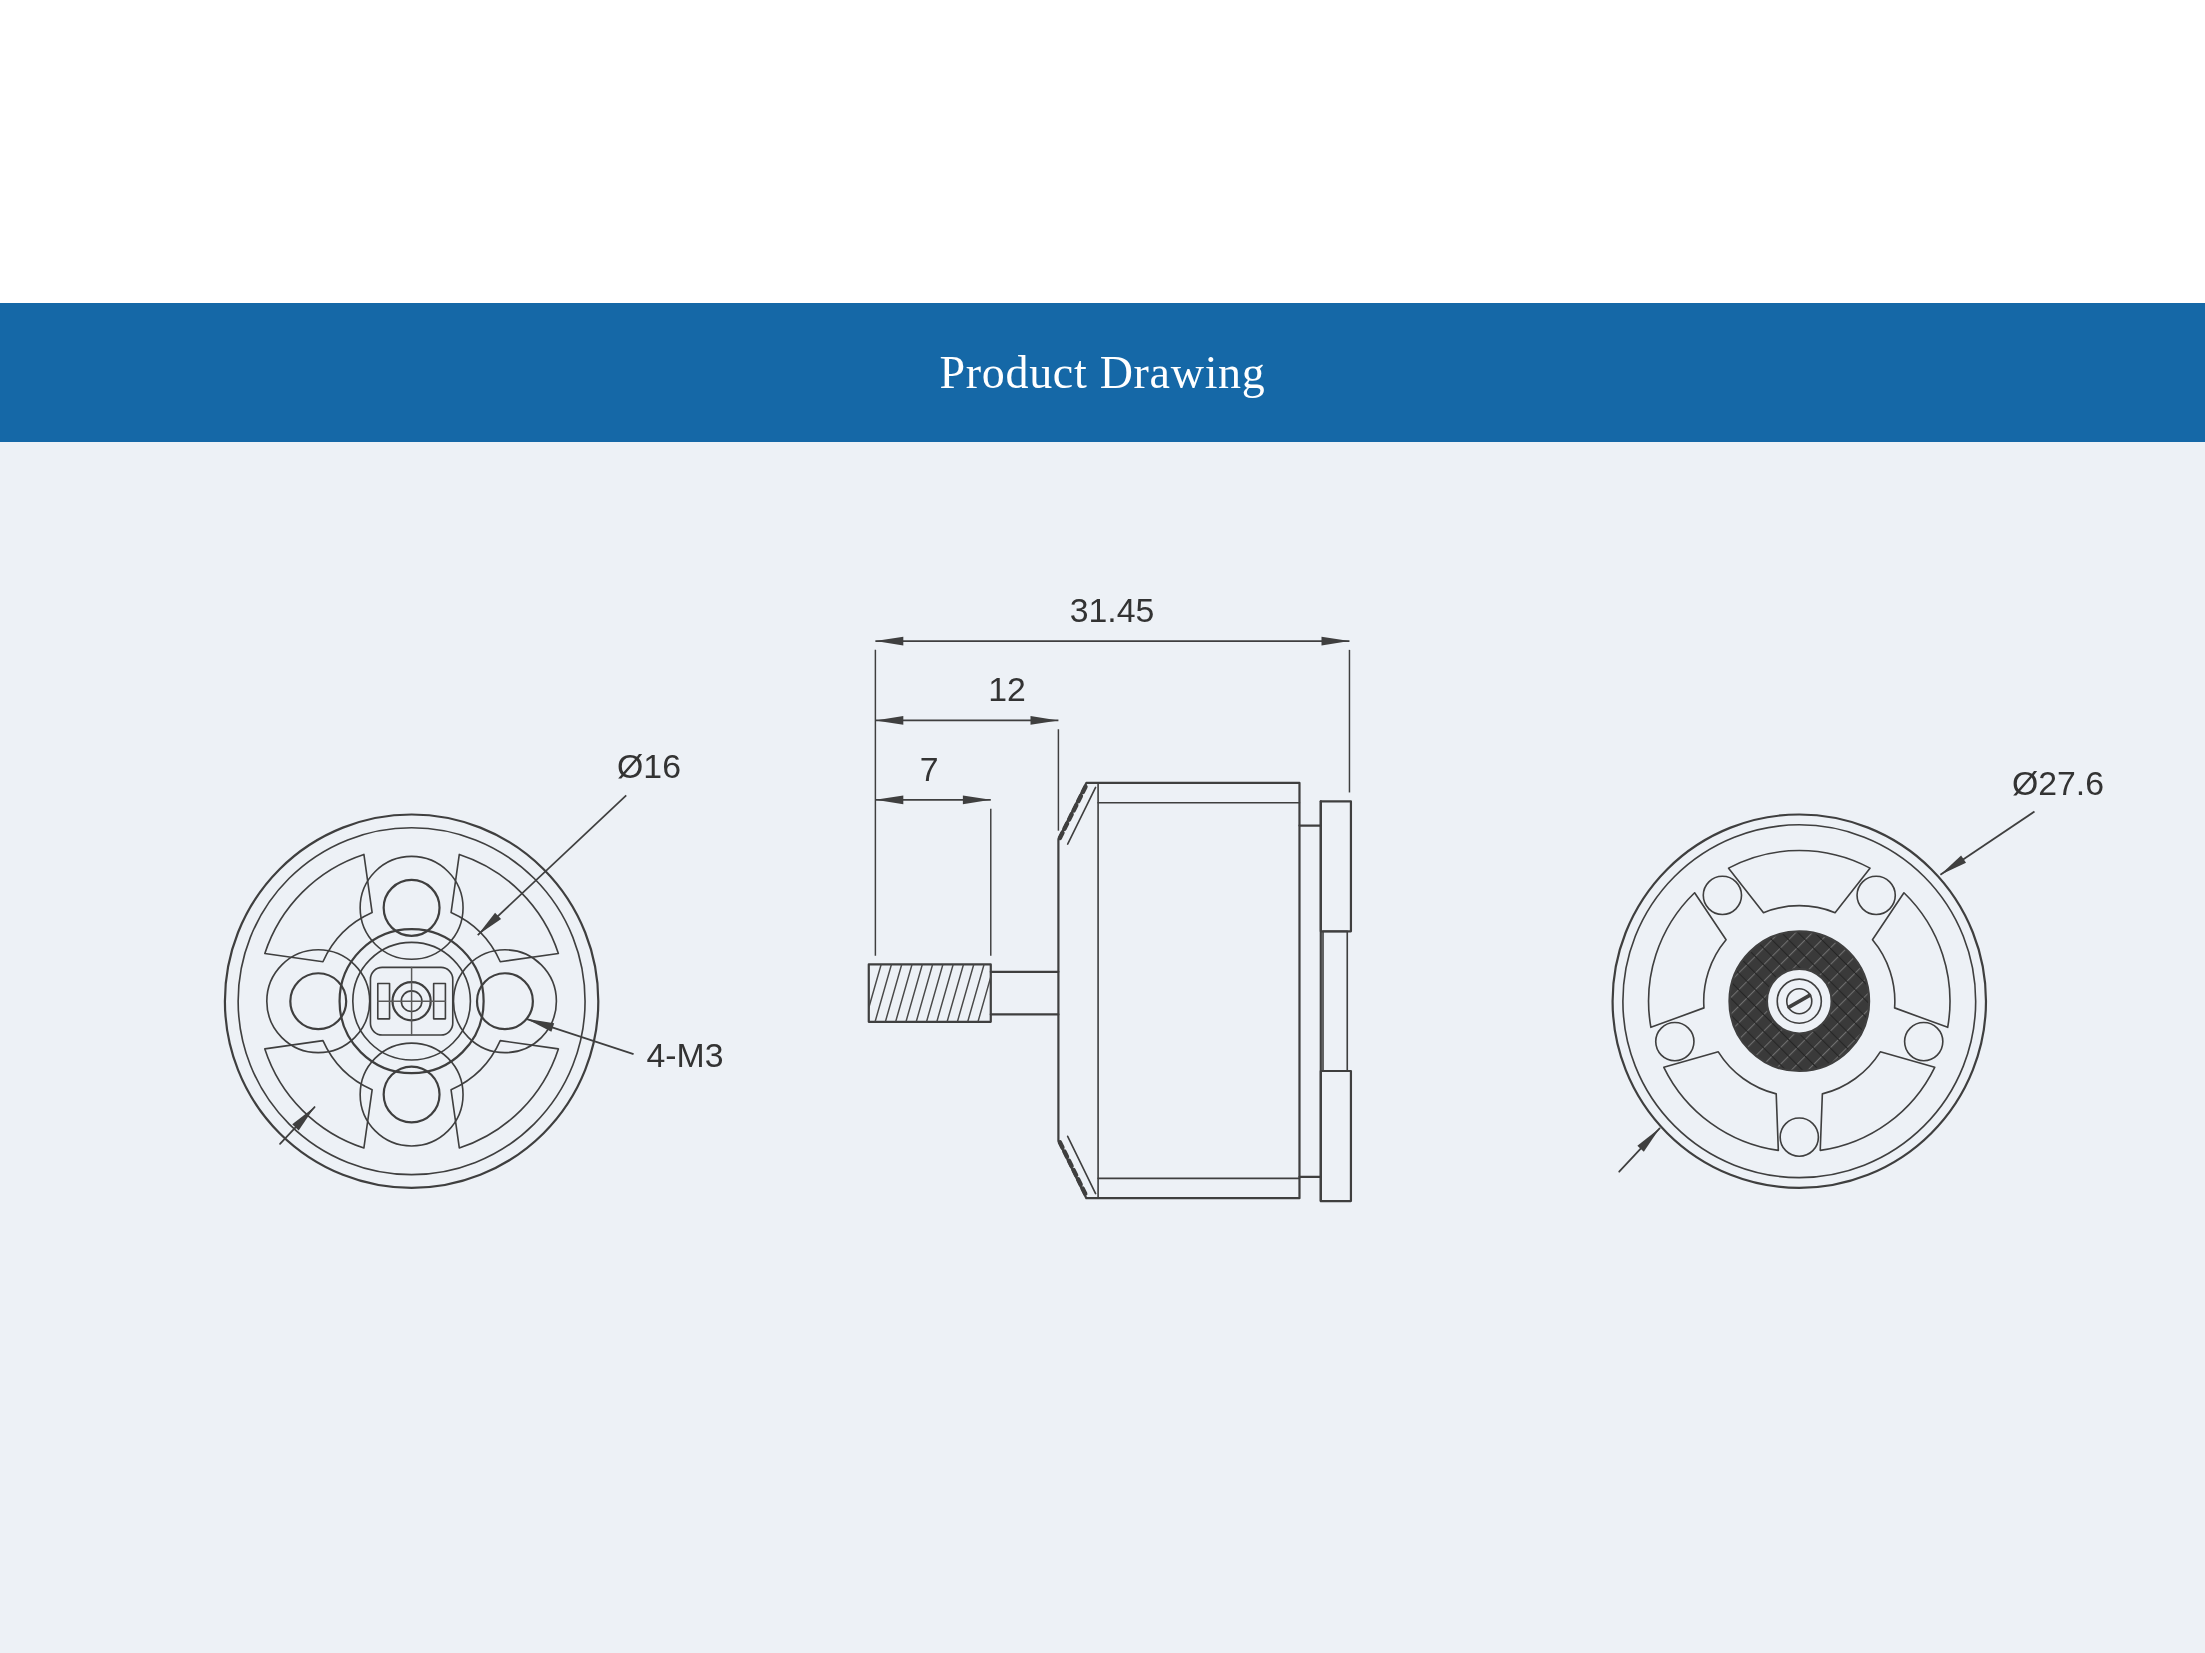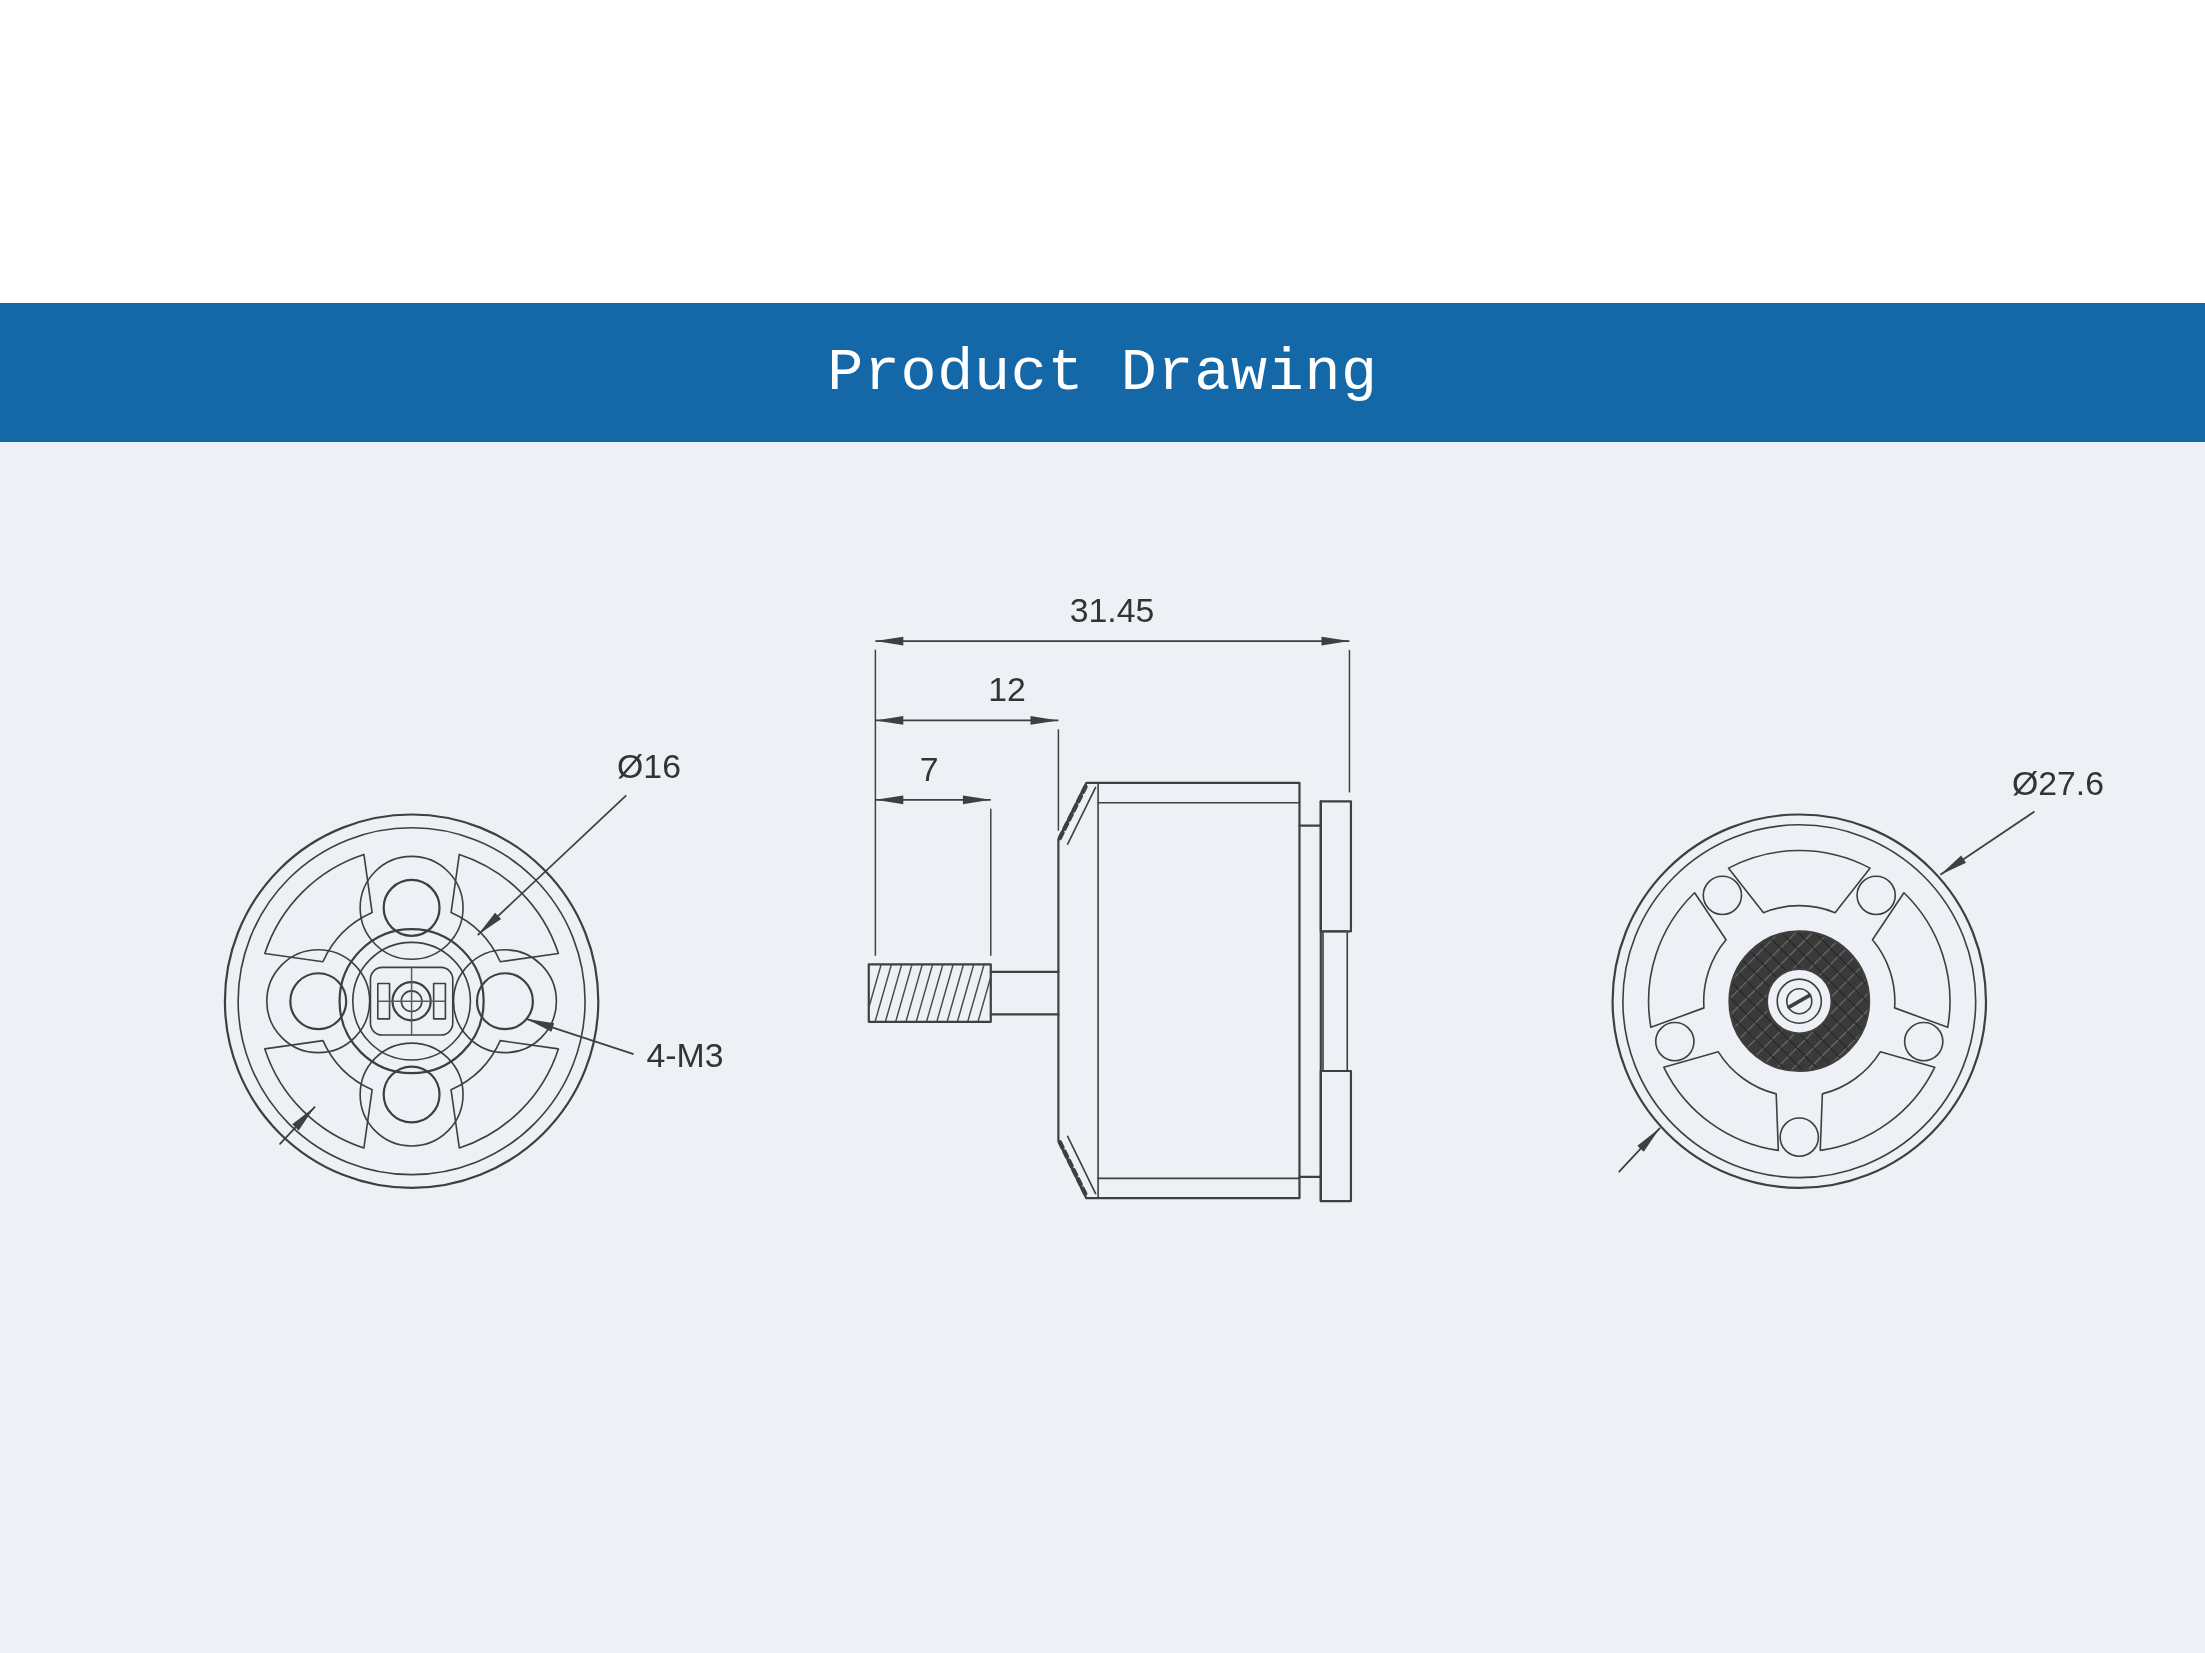--- a/index.html
+++ b/index.html
@@ -17,24 +17,24 @@
     left: 0; top: 303px;
     width: 100%; height: 139px;
     background: #1568a7;
     display: flex;
     align-items: center;
     justify-content: center;
   }
   .banner h1 {
     margin: 0;
     color: #ffffff;
-    font-size: 60px;
+    font-size: 46px;
     font-weight: 400;
     letter-spacing: 0.7px;
-    font-family: Liberation Mono, monospace;
+    font-family: Liberation Serif, serif;
   }
   .canvas {
     position: absolute;
     left: 0; top: 442px;
     width: 100%; height: 1212px;
     background: #edf1f6;
   }
   svg.drawing { position: absolute; left: 0; top: 0; }
   .ln   { fill: none; stroke: #3f3f3f; stroke-width: 3; stroke-linejoin: round; stroke-linecap: round; }
   .thin { stroke-width: 2.2; }

